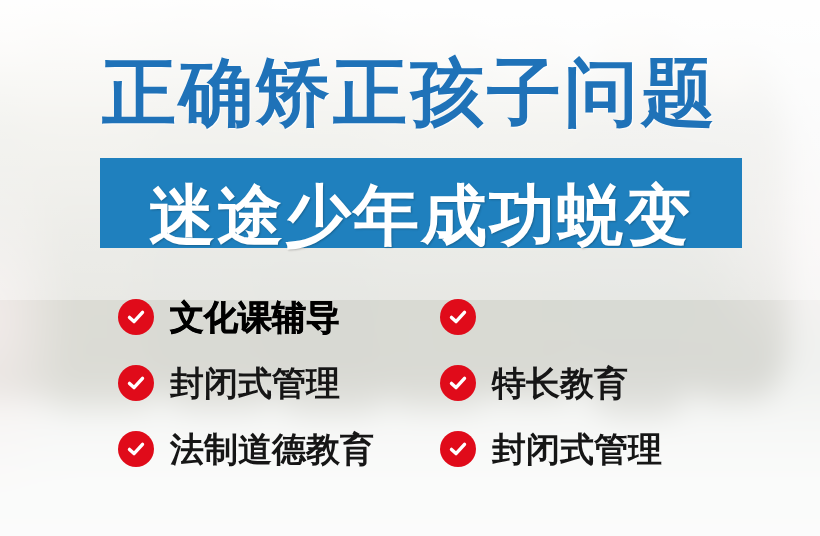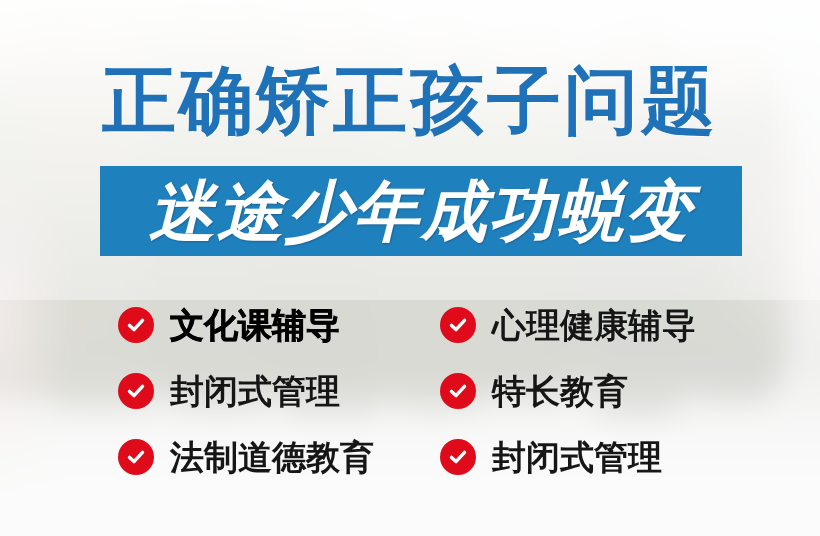--- a/index.html
+++ b/index.html
@@ -95,21 +95,20 @@
   }
   .whitewash-top {
     position:absolute; left:0; right:0; top:0; height:300px;
     background:linear-gradient(180deg, rgba(255,255,255,.92) 0%, rgba(255,255,255,.60) 42%, rgba(255,255,255,.38) 100%);
   }
 
   
   .content {
     position:absolute; inset:0;
     z-index:5;
-    margin-top:8px;
   }
 
   
   .headline {
     position:absolute;
     left:0; right:0; top:56px;
     text-align:center;
     font-size:74px;
     line-height:1;
     font-weight:bold;
@@ -120,23 +119,22 @@
     white-space:nowrap;
   }
 
   
   .subtitle-band {
     position:absolute;
     left:100px; top:158px;
     width:642px; height:90px;
     background:#1f80be;
     display:flex;
-    align-items:center;
+    align-items:flex-end;
     justify-content:center;
-    font-style:italic;
   }
   .subtitle-text {
     font-size:66px;
     line-height:1;
     font-weight:bold;
     letter-spacing:2px;
     color:#ffffff;
     white-space:nowrap;
     text-shadow:1px 1px 2px rgba(0,0,0,.22);
   }
@@ -230,21 +228,20 @@
         </span>
         <span class="feature-label emphasis">文化课辅导</span>
       </div>
 
       <div class="feature-item">
         <span class="check-icon">
           <svg width="22" height="22" viewBox="0 0 22 22" aria-hidden="true">
             <path d="M4.5 11.4 L9 15.6 L17.5 6.3" fill="none" stroke="#ffffff" stroke-width="3.4" stroke-linecap="round" stroke-linejoin="round"></path>
           </svg>
         </span>
-        <span class="feature-label">心理健康辅导</span>
       </div>
 
       <div class="feature-item">
         <span class="check-icon">
           <svg width="22" height="22" viewBox="0 0 22 22" aria-hidden="true">
             <path d="M4.5 11.4 L9 15.6 L17.5 6.3" fill="none" stroke="#ffffff" stroke-width="3.4" stroke-linecap="round" stroke-linejoin="round"></path>
           </svg>
         </span>
         <span class="feature-label">封闭式管理</span>
       </div>

